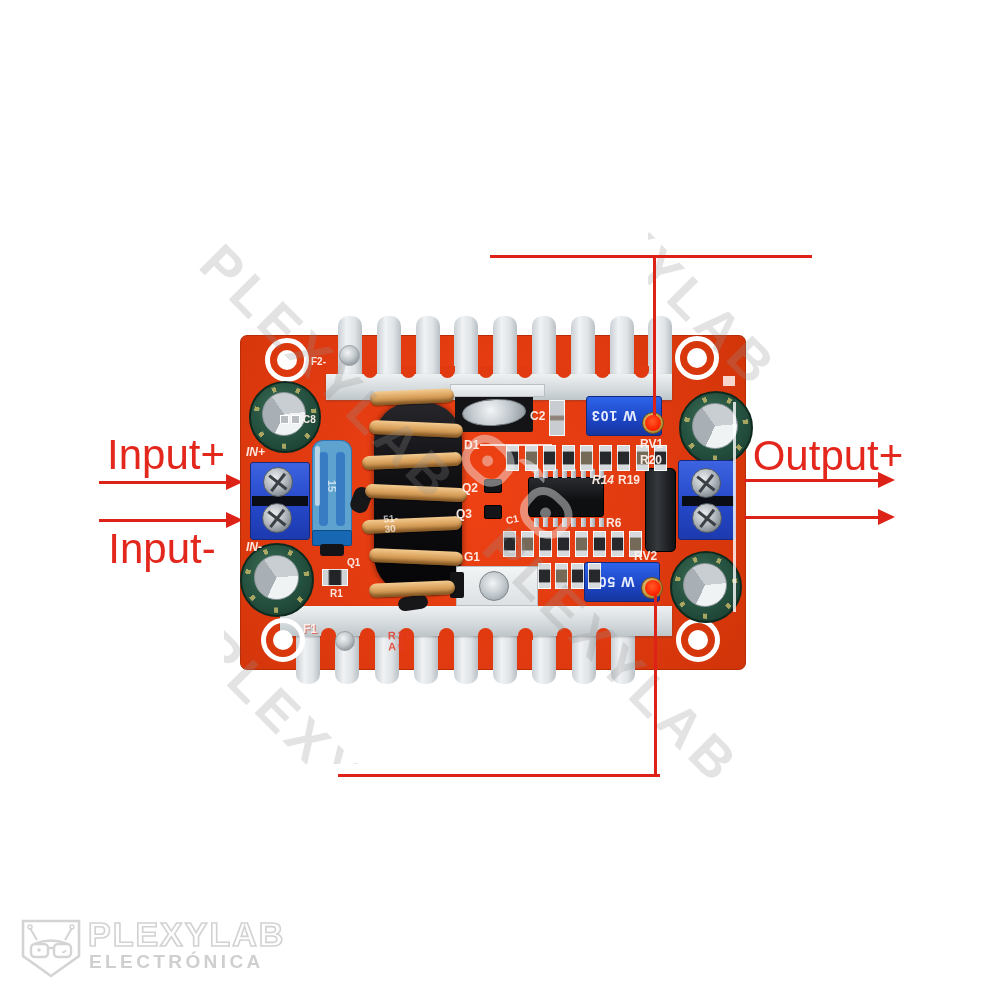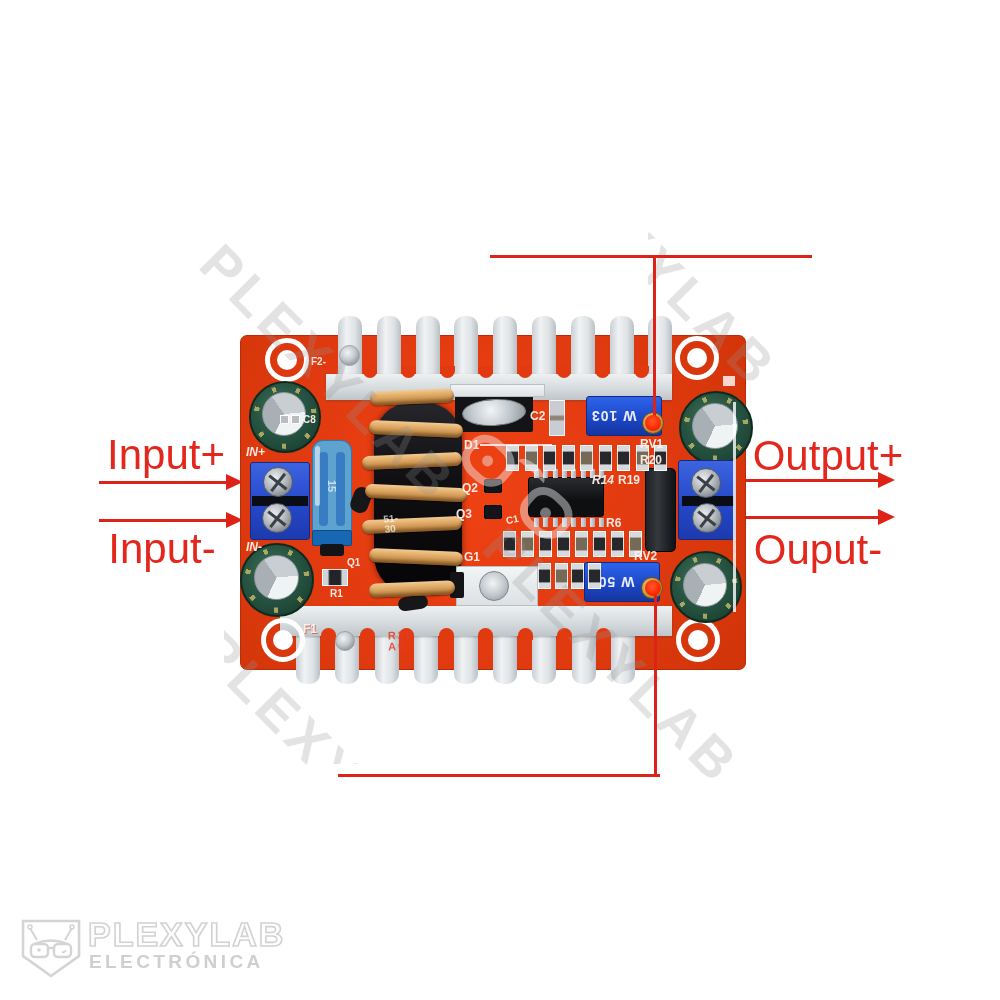--- a/index.html
+++ b/index.html
@@ -275,21 +275,20 @@
   <div class="ahead" style="left:226px;top:474px;"></div>
   <div class="redline" style="left:99px;top:519px;width:128px;height:2.5px;"></div>
   <div class="ahead" style="left:226px;top:512px;"></div>
   <div class="ann sm" style="left:98px;top:525px;width:128px;">Input-</div>
 
   <div class="ann sm" style="left:752px;top:432px;width:152px;">Output+</div>
   <div class="redline" style="left:744px;top:479px;width:135px;height:2.5px;"></div>
   <div class="ahead" style="left:878px;top:472px;"></div>
   <div class="redline" style="left:744px;top:516px;width:135px;height:2.5px;"></div>
   <div class="ahead" style="left:878px;top:509px;"></div>
-  <div class="ann sm" style="left:748px;top:526px;width:140px;">Ouput-</div>
 
   <div class="wmglass" style="left:448px;top:438px;width:150px;height:115px;transform:rotate(42deg);">
     <div class="lens" style="left:0;top:32px;"></div>
     <div class="dot" style="left:20px;top:50px;"></div>
     <div class="bridge"></div>
     <div class="lens" style="left:78px;top:32px;"></div>
     <div class="dot" style="left:98px;top:50px;"></div>
   </div>
 
   <svg style="left:20px;top:918px;z-index:30;" width="62" height="62" viewBox="0 0 62 62">

